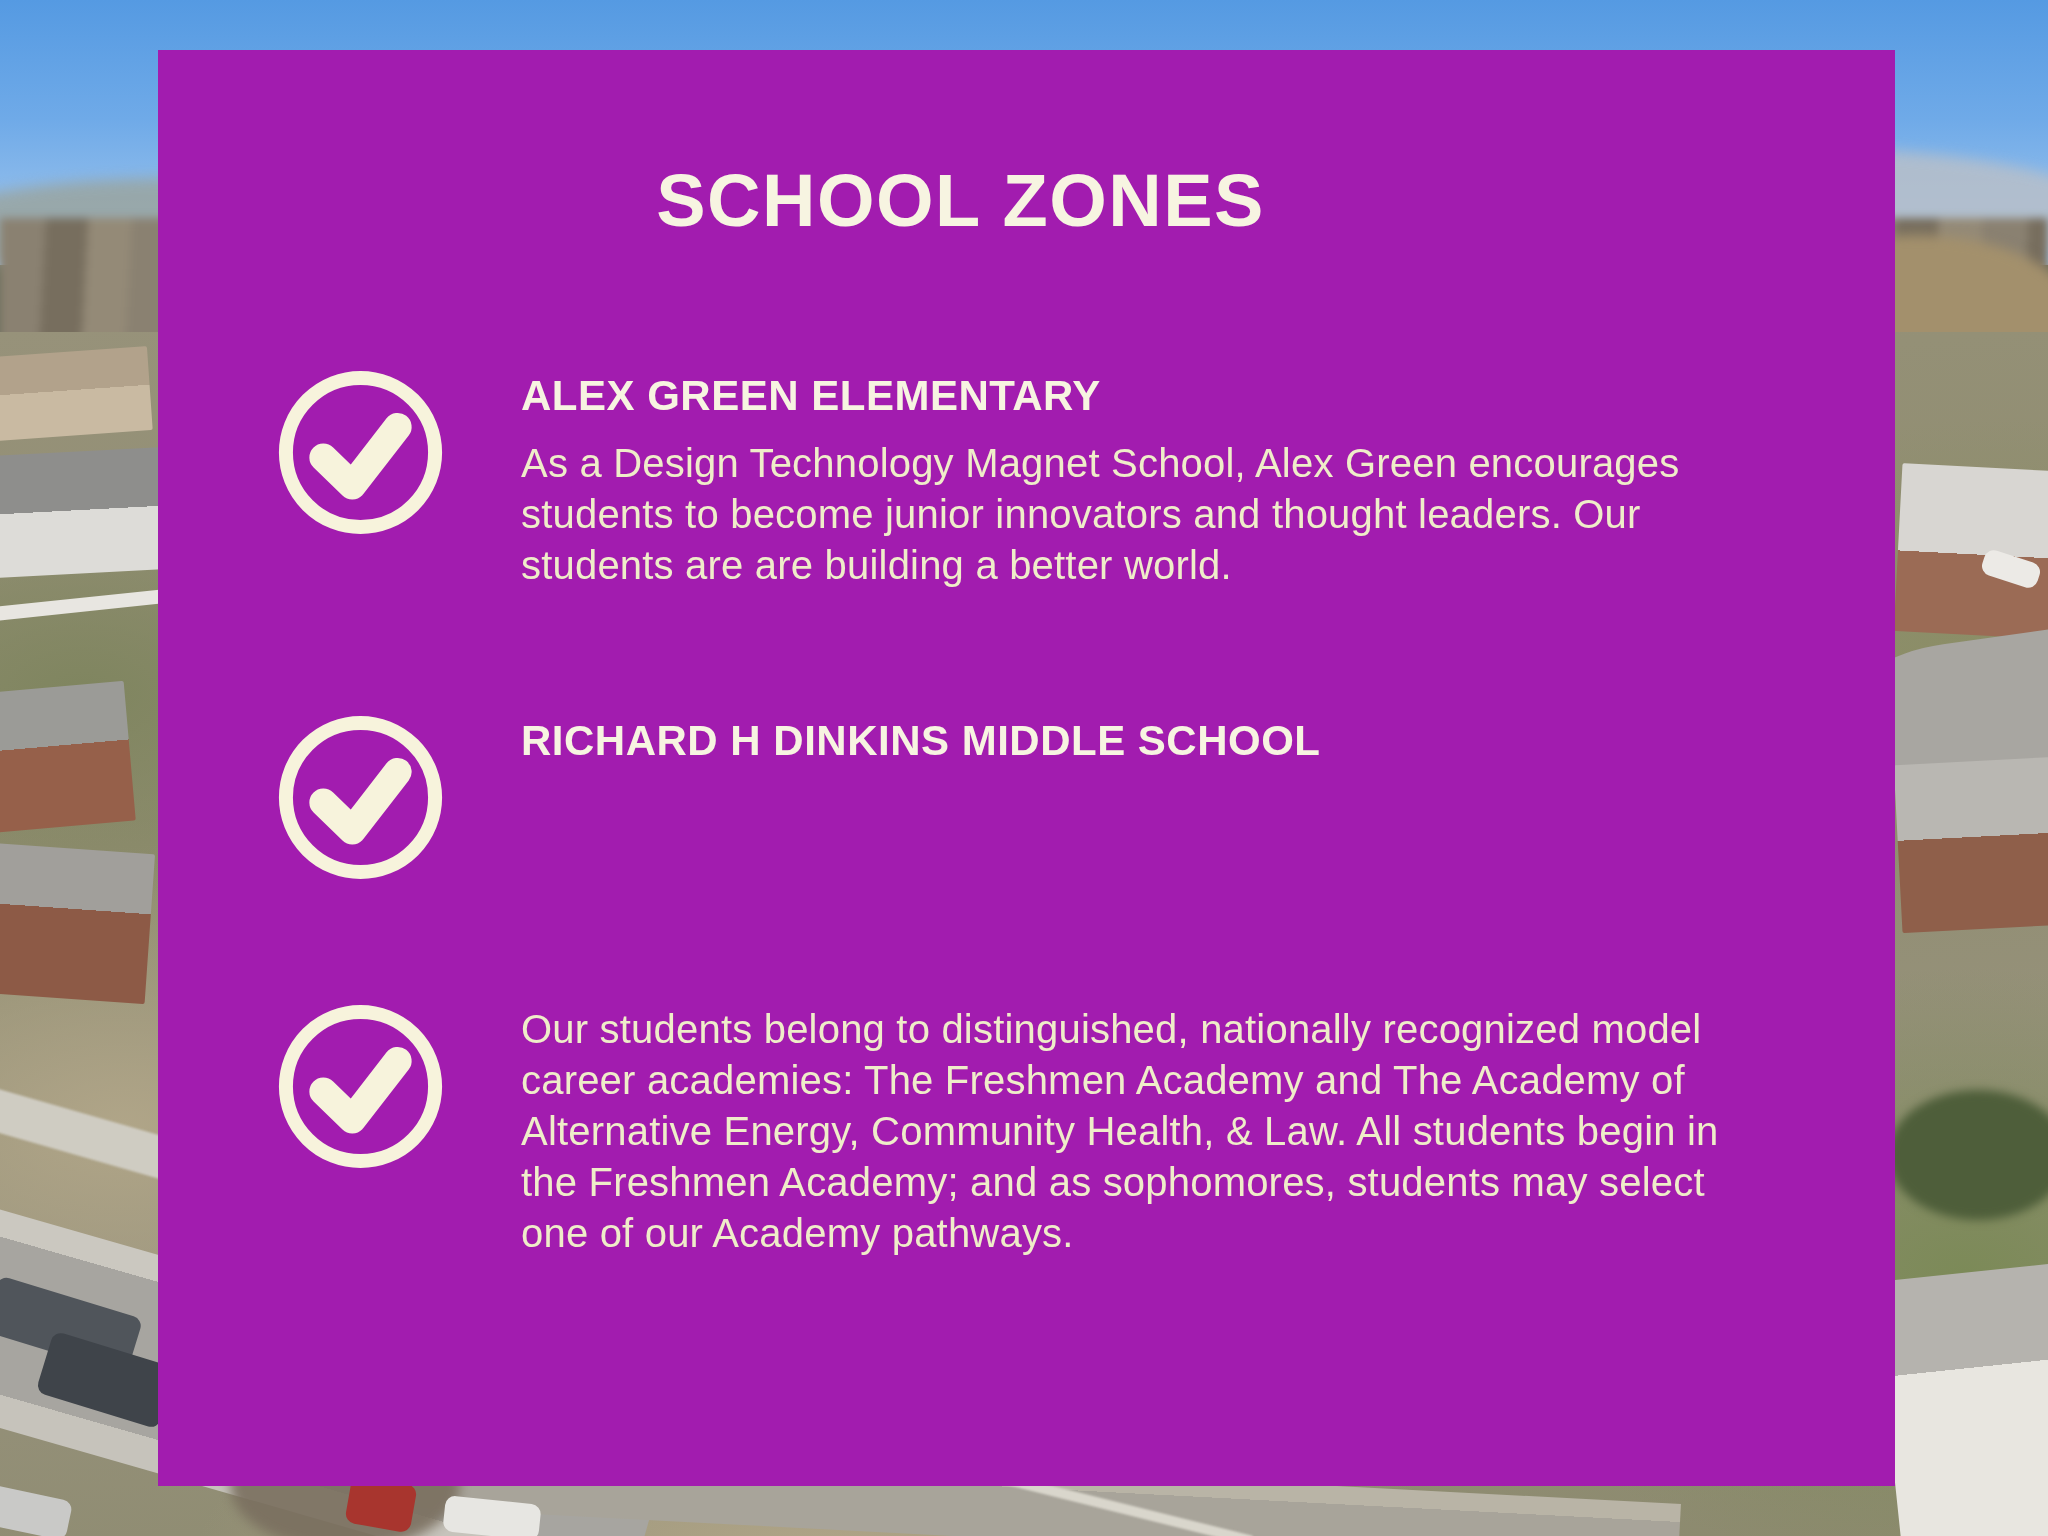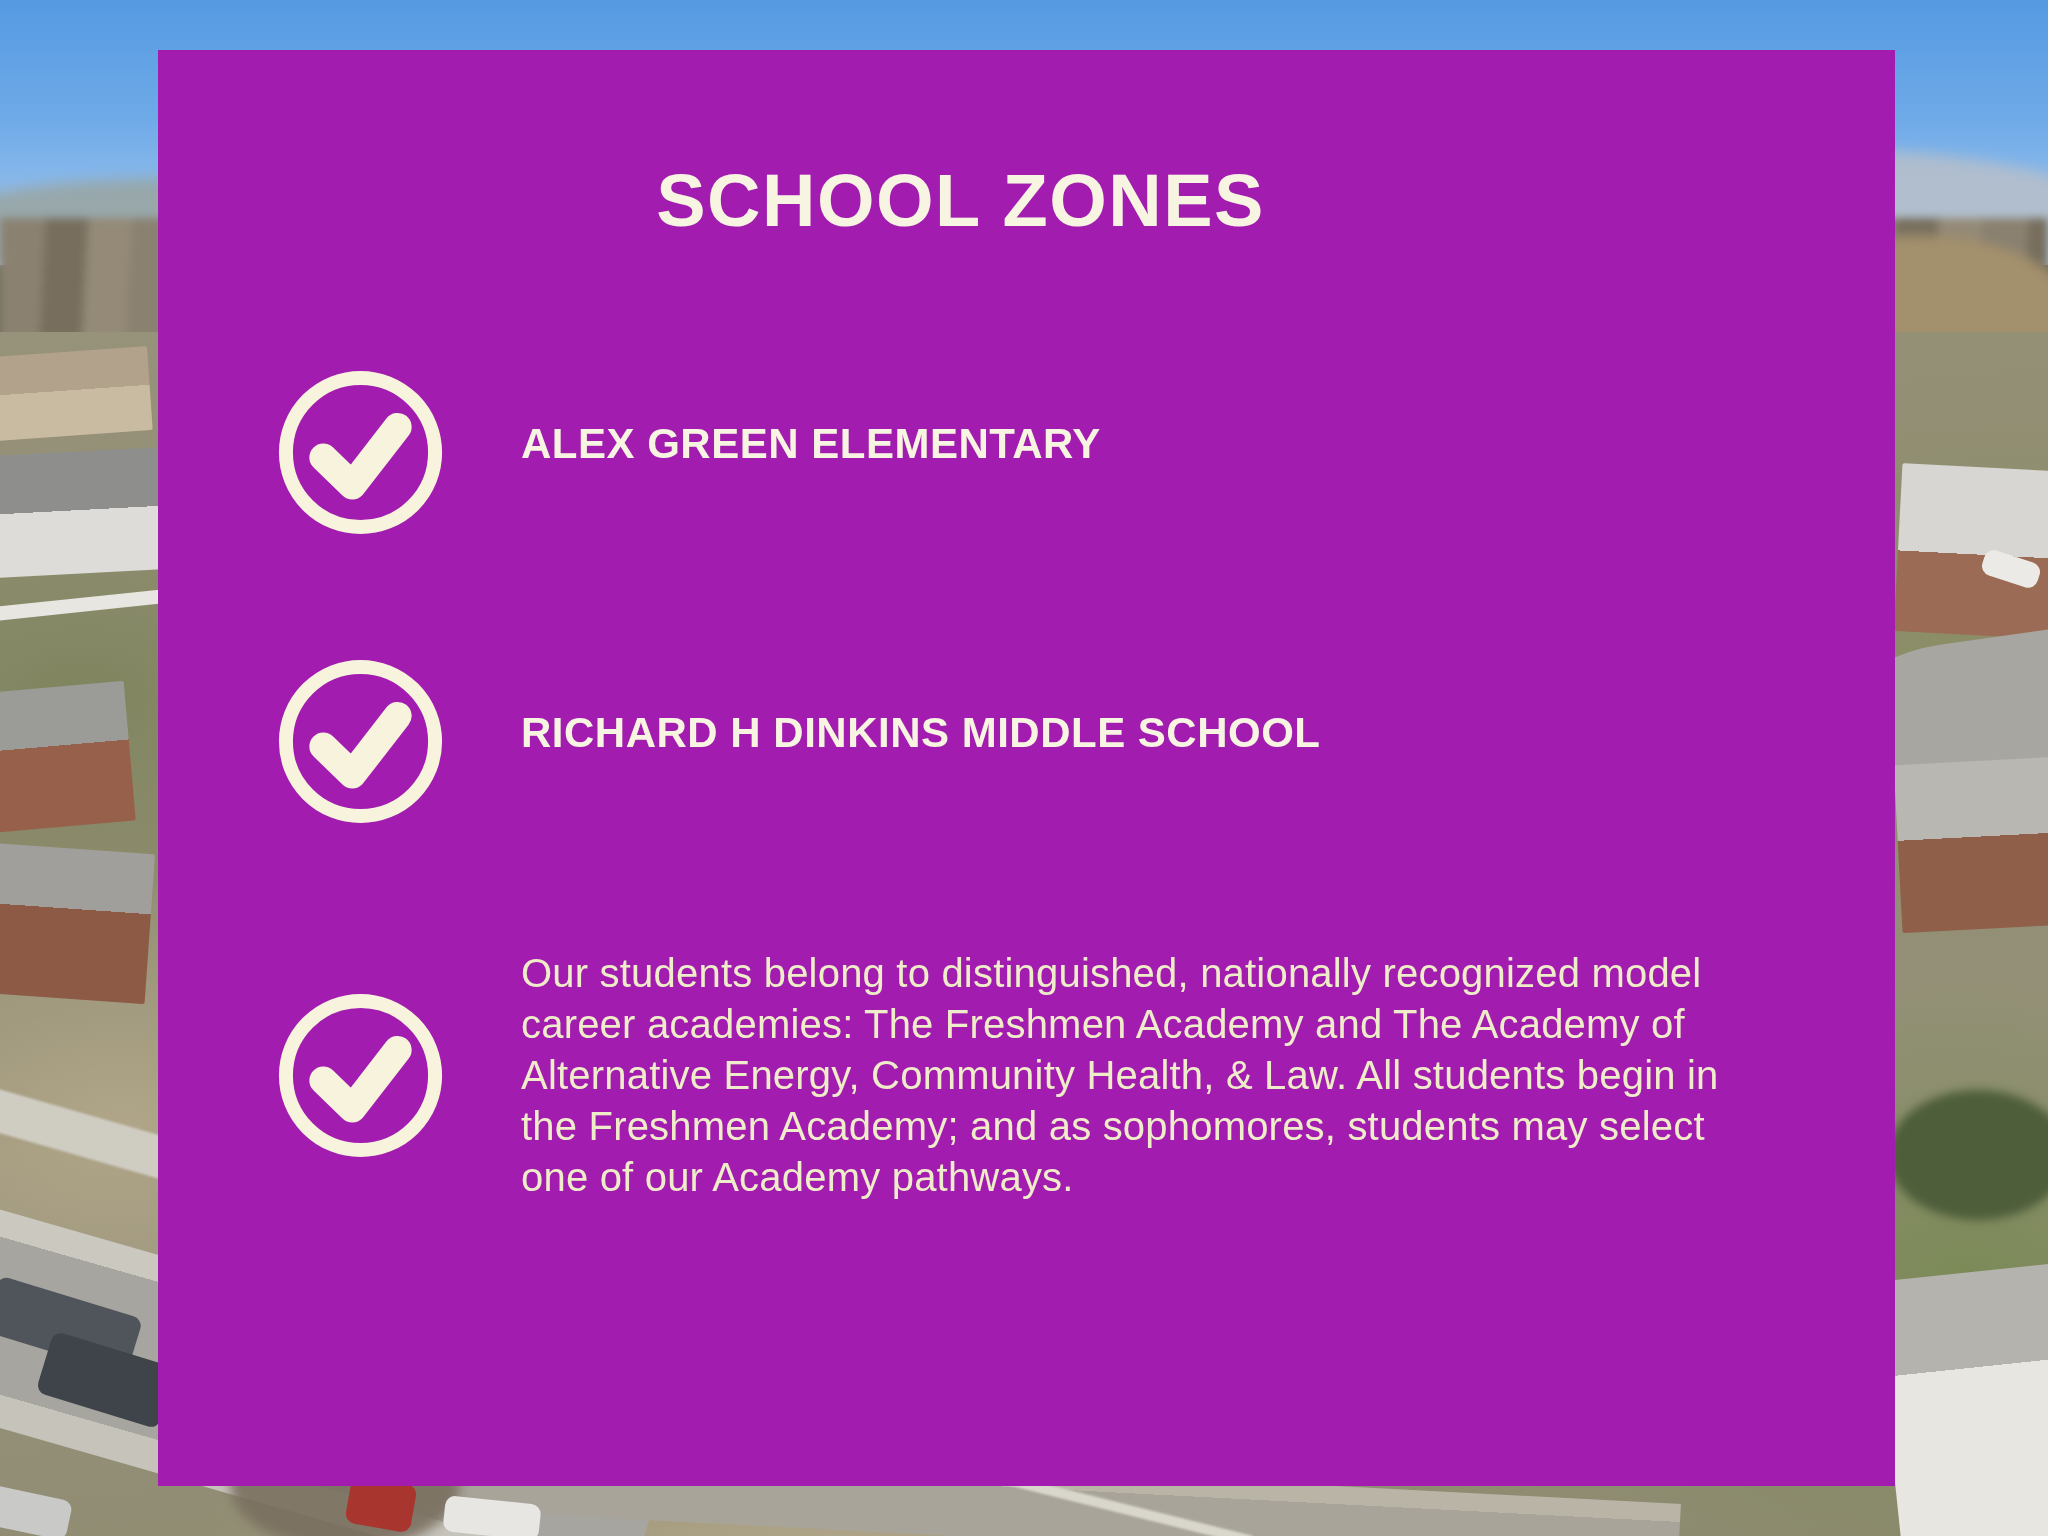--- a/index.html
+++ b/index.html
@@ -74,21 +74,21 @@
   
   .panel{
     position:absolute;left:158px;top:50px;width:1737px;height:1436px;
     background:#a21caf;z-index:10;box-sizing:border-box;
   }
   .title{
     margin:112px 0 0 0;text-align:center;transform:translateX(-66px);
     color:#F7F4E1;font-size:74px;font-weight:bold;letter-spacing:1.5px;line-height:1.05;
   }
   .sections{margin:130px 0 0 120px;}
-  .section{display:flex;align-items:center;margin-bottom:124px;}
+  .section{display:flex;align-items:flex-start;margin-bottom:124px;}
   .check{width:165px;height:165px;flex:0 0 165px;margin-right:78px;display:block;}
   .check svg{width:165px;height:165px;display:block;}
   .section-text{width:1250px;}
   .section-text h2{
     margin:0 0 16px 0;color:#F7F4E1;font-size:42px;font-weight:bold;
     letter-spacing:.5px;line-height:1.25;
   }
   .section-text p{
     margin:0;color:#EFEDC9;font-size:40px;line-height:51px;
     white-space:pre-line;letter-spacing:.2px;
@@ -136,20 +136,23 @@
 
       <div class="section">
         <span class="check">
           <svg viewBox="0 0 100 100" fill="none" xmlns="http://www.w3.org/2000/svg">
             <circle cx="50" cy="50" r="45.2" stroke="#F7F3DC" stroke-width="8.5"></circle>
             <path d="M27.5 53 L45 70 L72.5 34.5" stroke="#F7F3DC" stroke-width="17" stroke-linecap="round" stroke-linejoin="round"></path>
           </svg>
         </span>
         <div class="section-text">
           <h2>ALEX GREEN ELEMENTARY</h2>
+          <p>As a Design Technology Magnet School, Alex Green encourages
+students to become junior innovators and thought leaders. Our
+students are are building a better world.</p>
         </div>
       </div>
 
       <div class="section">
         <span class="check">
           <svg viewBox="0 0 100 100" fill="none" xmlns="http://www.w3.org/2000/svg">
             <circle cx="50" cy="50" r="45.2" stroke="#F7F3DC" stroke-width="8.5"></circle>
             <path d="M27.5 53 L45 70 L72.5 34.5" stroke="#F7F3DC" stroke-width="17" stroke-linecap="round" stroke-linejoin="round"></path>
           </svg>
         </span>

